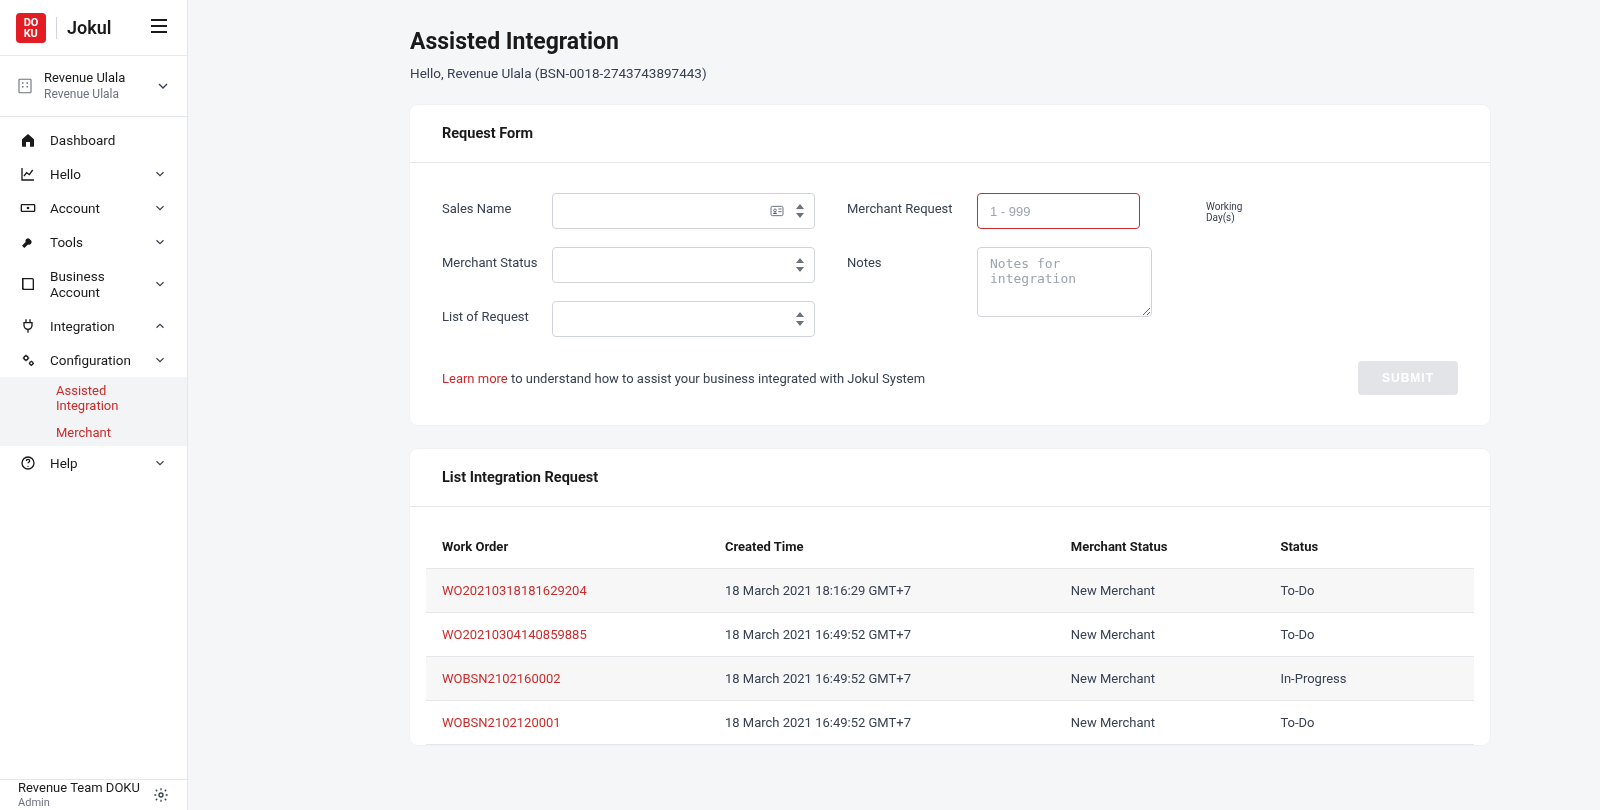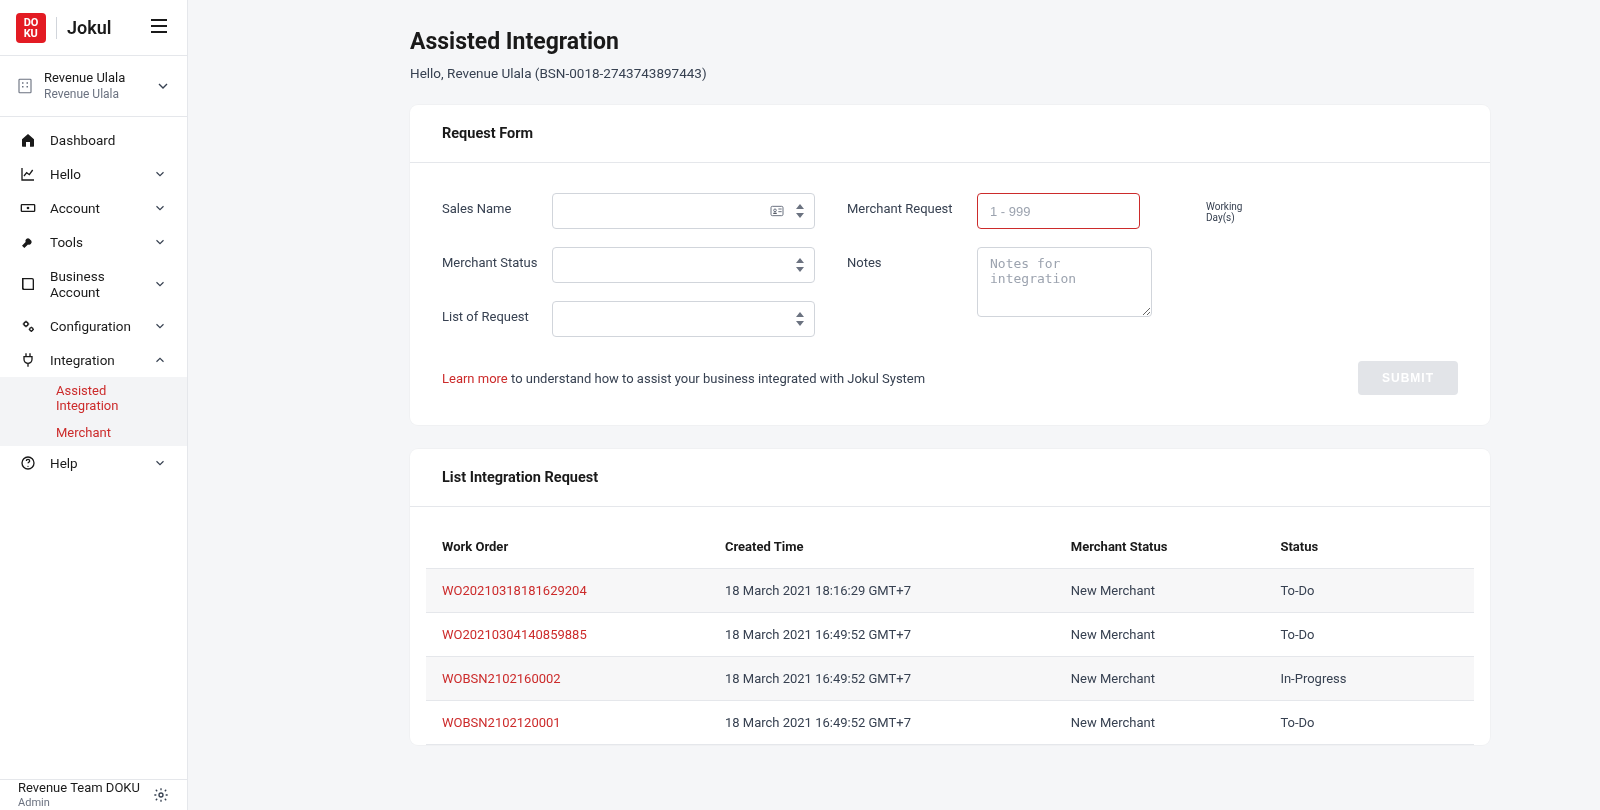--- a/index.html
+++ b/index.html
@@ -220,39 +220,39 @@
             </svg>
           </span>
         <span class="lbl">Business Account</span>
         <svg class="chev" viewBox="0 0 24 24">
             <path d="M6 9l6 6 6-6" fill="none" stroke="currentColor" stroke-width="2"></path>
           </svg>
       </div>
       <div class="nav-item">
         <span class="ico">
             <svg viewBox="0 0 24 24" width="16" height="16">
+              <path d="M9 2v5M15 2v5M6 7h12v4a6 6 0 01-6 6 6 6 0 01-6-6V7zM12 17v5" fill="none" stroke="currentColor" stroke-width="2"></path>
+            </svg>
+          </span>
+        <span class="lbl">Integration</span>
+        <svg class="chev" viewBox="0 0 24 24">
+            <path d="M6 15l6-6 6 6" fill="none" stroke="currentColor" stroke-width="2"></path>
+          </svg>
+      </div>
+      <div class="nav-item">
+        <span class="ico">
+            <svg viewBox="0 0 24 24" width="16" height="16">
               <circle cx="9" cy="9" r="3" fill="none" stroke="currentColor" stroke-width="2"></circle>
               <circle cx="17" cy="17" r="2.5" fill="none" stroke="currentColor" stroke-width="2"></circle>
               <path d="M9 4v2M9 12v2M4 9h2M12 9h2M17 13v1.5M17 19.5V21M13 17h1.5M19.5 17H21" stroke="currentColor" stroke-width="1.5"></path>
             </svg>
           </span>
         <span class="lbl">Configuration</span>
         <svg class="chev" viewBox="0 0 24 24">
             <path d="M6 9l6 6 6-6" fill="none" stroke="currentColor" stroke-width="2"></path>
-          </svg>
-      </div>
-      <div class="nav-item">
-        <span class="ico">
-            <svg viewBox="0 0 24 24" width="16" height="16">
-              <path d="M9 2v5M15 2v5M6 7h12v4a6 6 0 01-6 6 6 6 0 01-6-6V7zM12 17v5" fill="none" stroke="currentColor" stroke-width="2"></path>
-            </svg>
-          </span>
-        <span class="lbl">Integration</span>
-        <svg class="chev" viewBox="0 0 24 24">
-            <path d="M6 15l6-6 6 6" fill="none" stroke="currentColor" stroke-width="2"></path>
           </svg>
       </div>
       <div class="nav-sub">
         <div class="nav-sub-item">Assisted Integration</div>
         <div class="nav-sub-item">Merchant</div>
       </div>
       <div class="nav-item">
         <span class="ico">
             <svg viewBox="0 0 24 24" width="16" height="16">
               <circle cx="12" cy="12" r="9" fill="none" stroke="currentColor" stroke-width="2"></circle>

